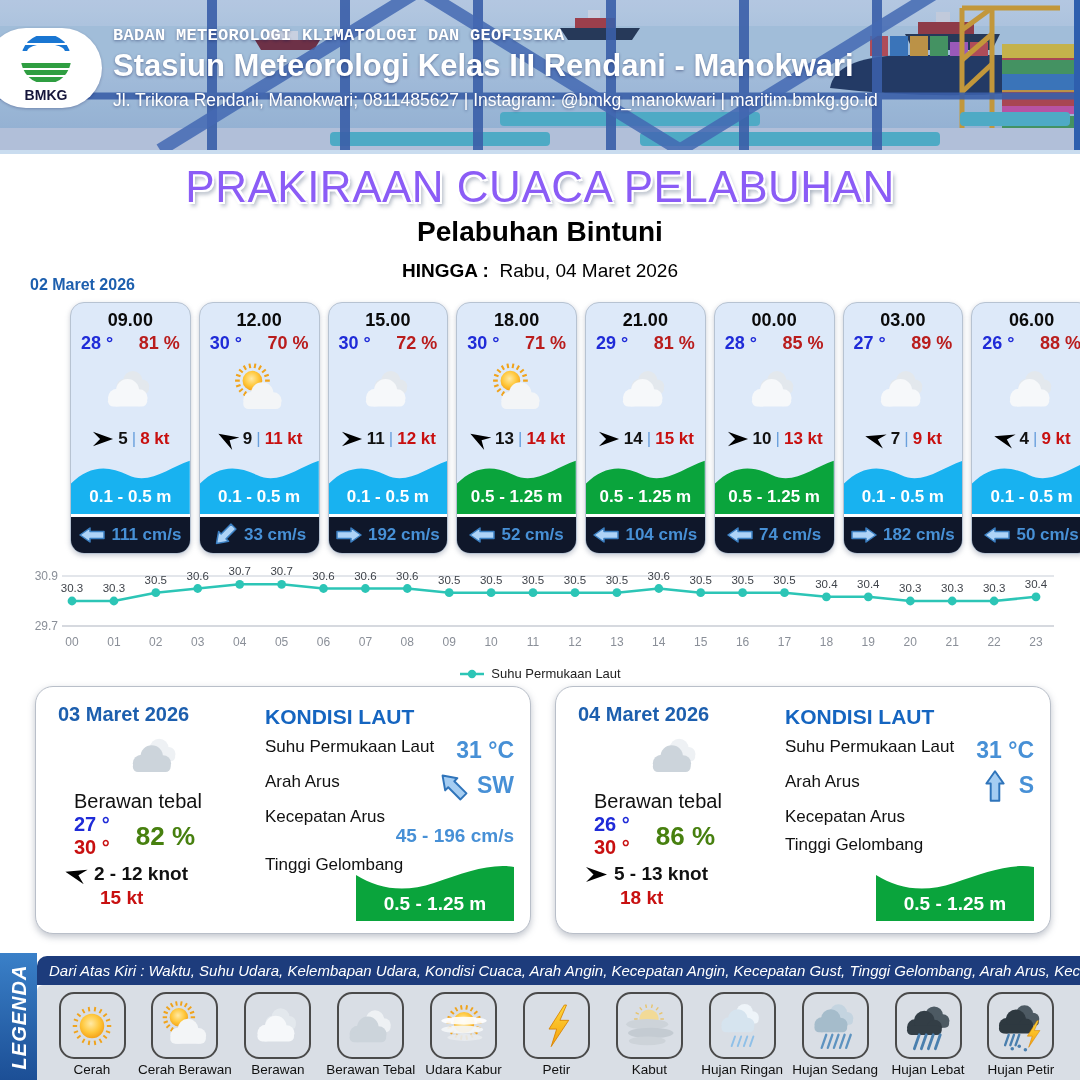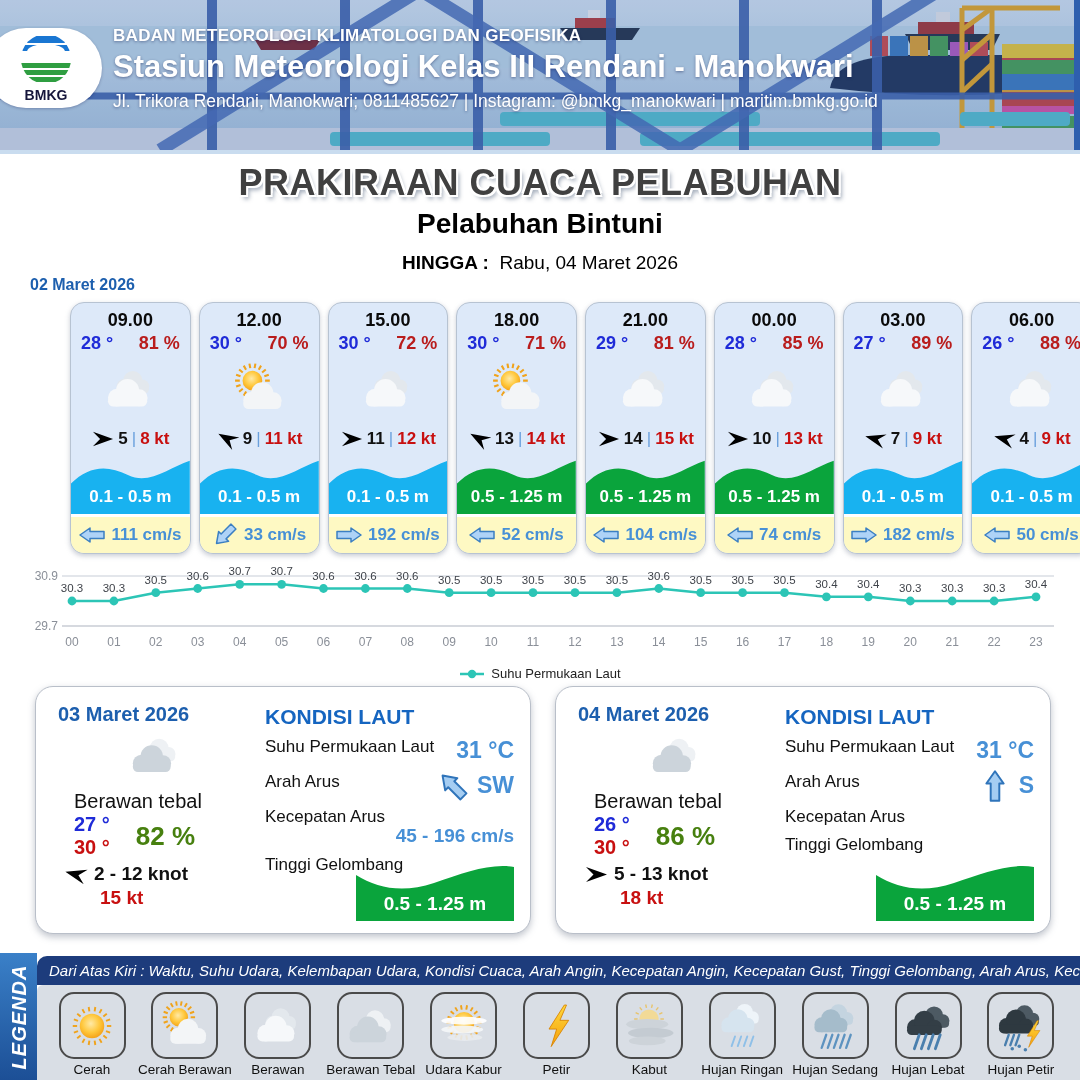--- a/index.html
+++ b/index.html
@@ -8,27 +8,27 @@
 
   
   .header{position:absolute;left:0;top:0;width:1080px;height:150px;overflow:hidden;}
   .header svg.port{position:absolute;left:0;top:0;}
   .header-divider{position:absolute;left:0;top:150px;width:1080px;height:4px;background:#c9dcef;}
   .logo-pill{position:absolute;left:-14px;top:28px;width:116px;height:80px;background:#fff;
              border-radius:40px;display:flex;align-items:center;justify-content:center;
              box-shadow:0 1px 3px rgba(0,0,60,.25);}
   .header-text{position:absolute;left:113px;top:26px;color:#fff;
                text-shadow:0 1px 3px rgba(10,20,70,.45);}
-  .ht1{font-size:17px;font-weight:bold;letter-spacing:.3px;}
+  .ht1{font-size:17px;font-weight:bold;letter-spacing:.3px;font-family:Liberation Mono, monospace;}
   .ht2{font-size:31px;font-weight:bold;margin-top:3px;}
   .ht3{font-size:17.5px;margin-top:6px;}
 
   
   .title-block{position:absolute;left:0;top:162px;width:1080px;text-align:center;}
-  .main-title{font-size:36px;font-weight:700;color:#404040;letter-spacing:.5px;
+  .main-title{font-size:44px;font-weight:400;color:#8b5cf6;letter-spacing:.5px;
     text-shadow:-2px -2px 0 #fff,2px -2px 0 #fff,-2px 2px 0 #fff,2px 2px 0 #fff,3px 4px 4px rgba(60,80,110,.5);}
   .sub-title{font-size:28px;font-weight:800;color:#000000;margin-top:4px;
     text-shadow:-1px -1px 0 #fff,1px -1px 0 #fff,-1px 1px 0 #fff,1px 1px 0 #fff;}
   .validity{margin-top:12px;font-size:19px;color:#000;display:flex;justify-content:center;gap:90px;}
   .validity b{font-weight:bold;}
 
   
   .date-label{position:absolute;left:30px;top:276px;font-size:16px;font-weight:bold;color:#1d5fae;}
   .cards-row{position:absolute;left:30px;top:302px;width:1022px;display:flex;gap:8px;padding-left:40px;}
   .fcard{width:121px;height:250px;background:#dde9f9;border:1px solid #b7c3d2;border-radius:14px;
@@ -38,21 +38,21 @@
   .fc-temp{color:#1f2bd8;} .fc-hum{color:#b91c1c;}
   .fc-icon{height:72px;display:flex;align-items:center;justify-content:center;}
   .fc-icon svg{width:68px;height:60px;}
   .fc-wind{display:flex;align-items:center;justify-content:center;gap:4px;font-size:17px;font-weight:bold;height:30px;}
   .fc-wind .wind-arrow{width:23px;height:18px;flex:none;}
   .fc-wind-num{color:#111;} .fc-sep{color:#6aa0dd;font-weight:normal;} .fc-gust{color:#c81010;}
   .fc-wave{position:relative;height:62px;margin-top:2px;}
   .fc-wave svg{position:absolute;left:0;top:0;width:100%;height:100%;}
   .fc-wave-text{position:absolute;left:0;right:0;bottom:7px;text-align:center;color:#fff;font-weight:bold;font-size:17px;}
   .fc-current{height:38px;border-top:3px solid #fff;display:flex;align-items:center;justify-content:center;gap:6px;
-              font-size:17px;font-weight:bold;color:#4790d6;background:#fef9c3;}
+              font-size:17px;font-weight:bold;color:#4790d6;background:#0f172a;}
   .cur-arrow{width:26px;height:18px;flex:none;}
 
   
   .chart-wrap{position:absolute;left:24px;top:556px;width:1032px;}
   .chart-legend{display:flex;align-items:center;justify-content:center;gap:6px;margin-top:2px;
                 font-size:13px;color:#222;}
 
   
   .day-row{position:absolute;left:35px;top:686px;width:1016px;display:flex;gap:24px;}
   .dcard{width:496px;height:248px;background:#fff;border:1px solid #b9bfc9;border-radius:18px;

